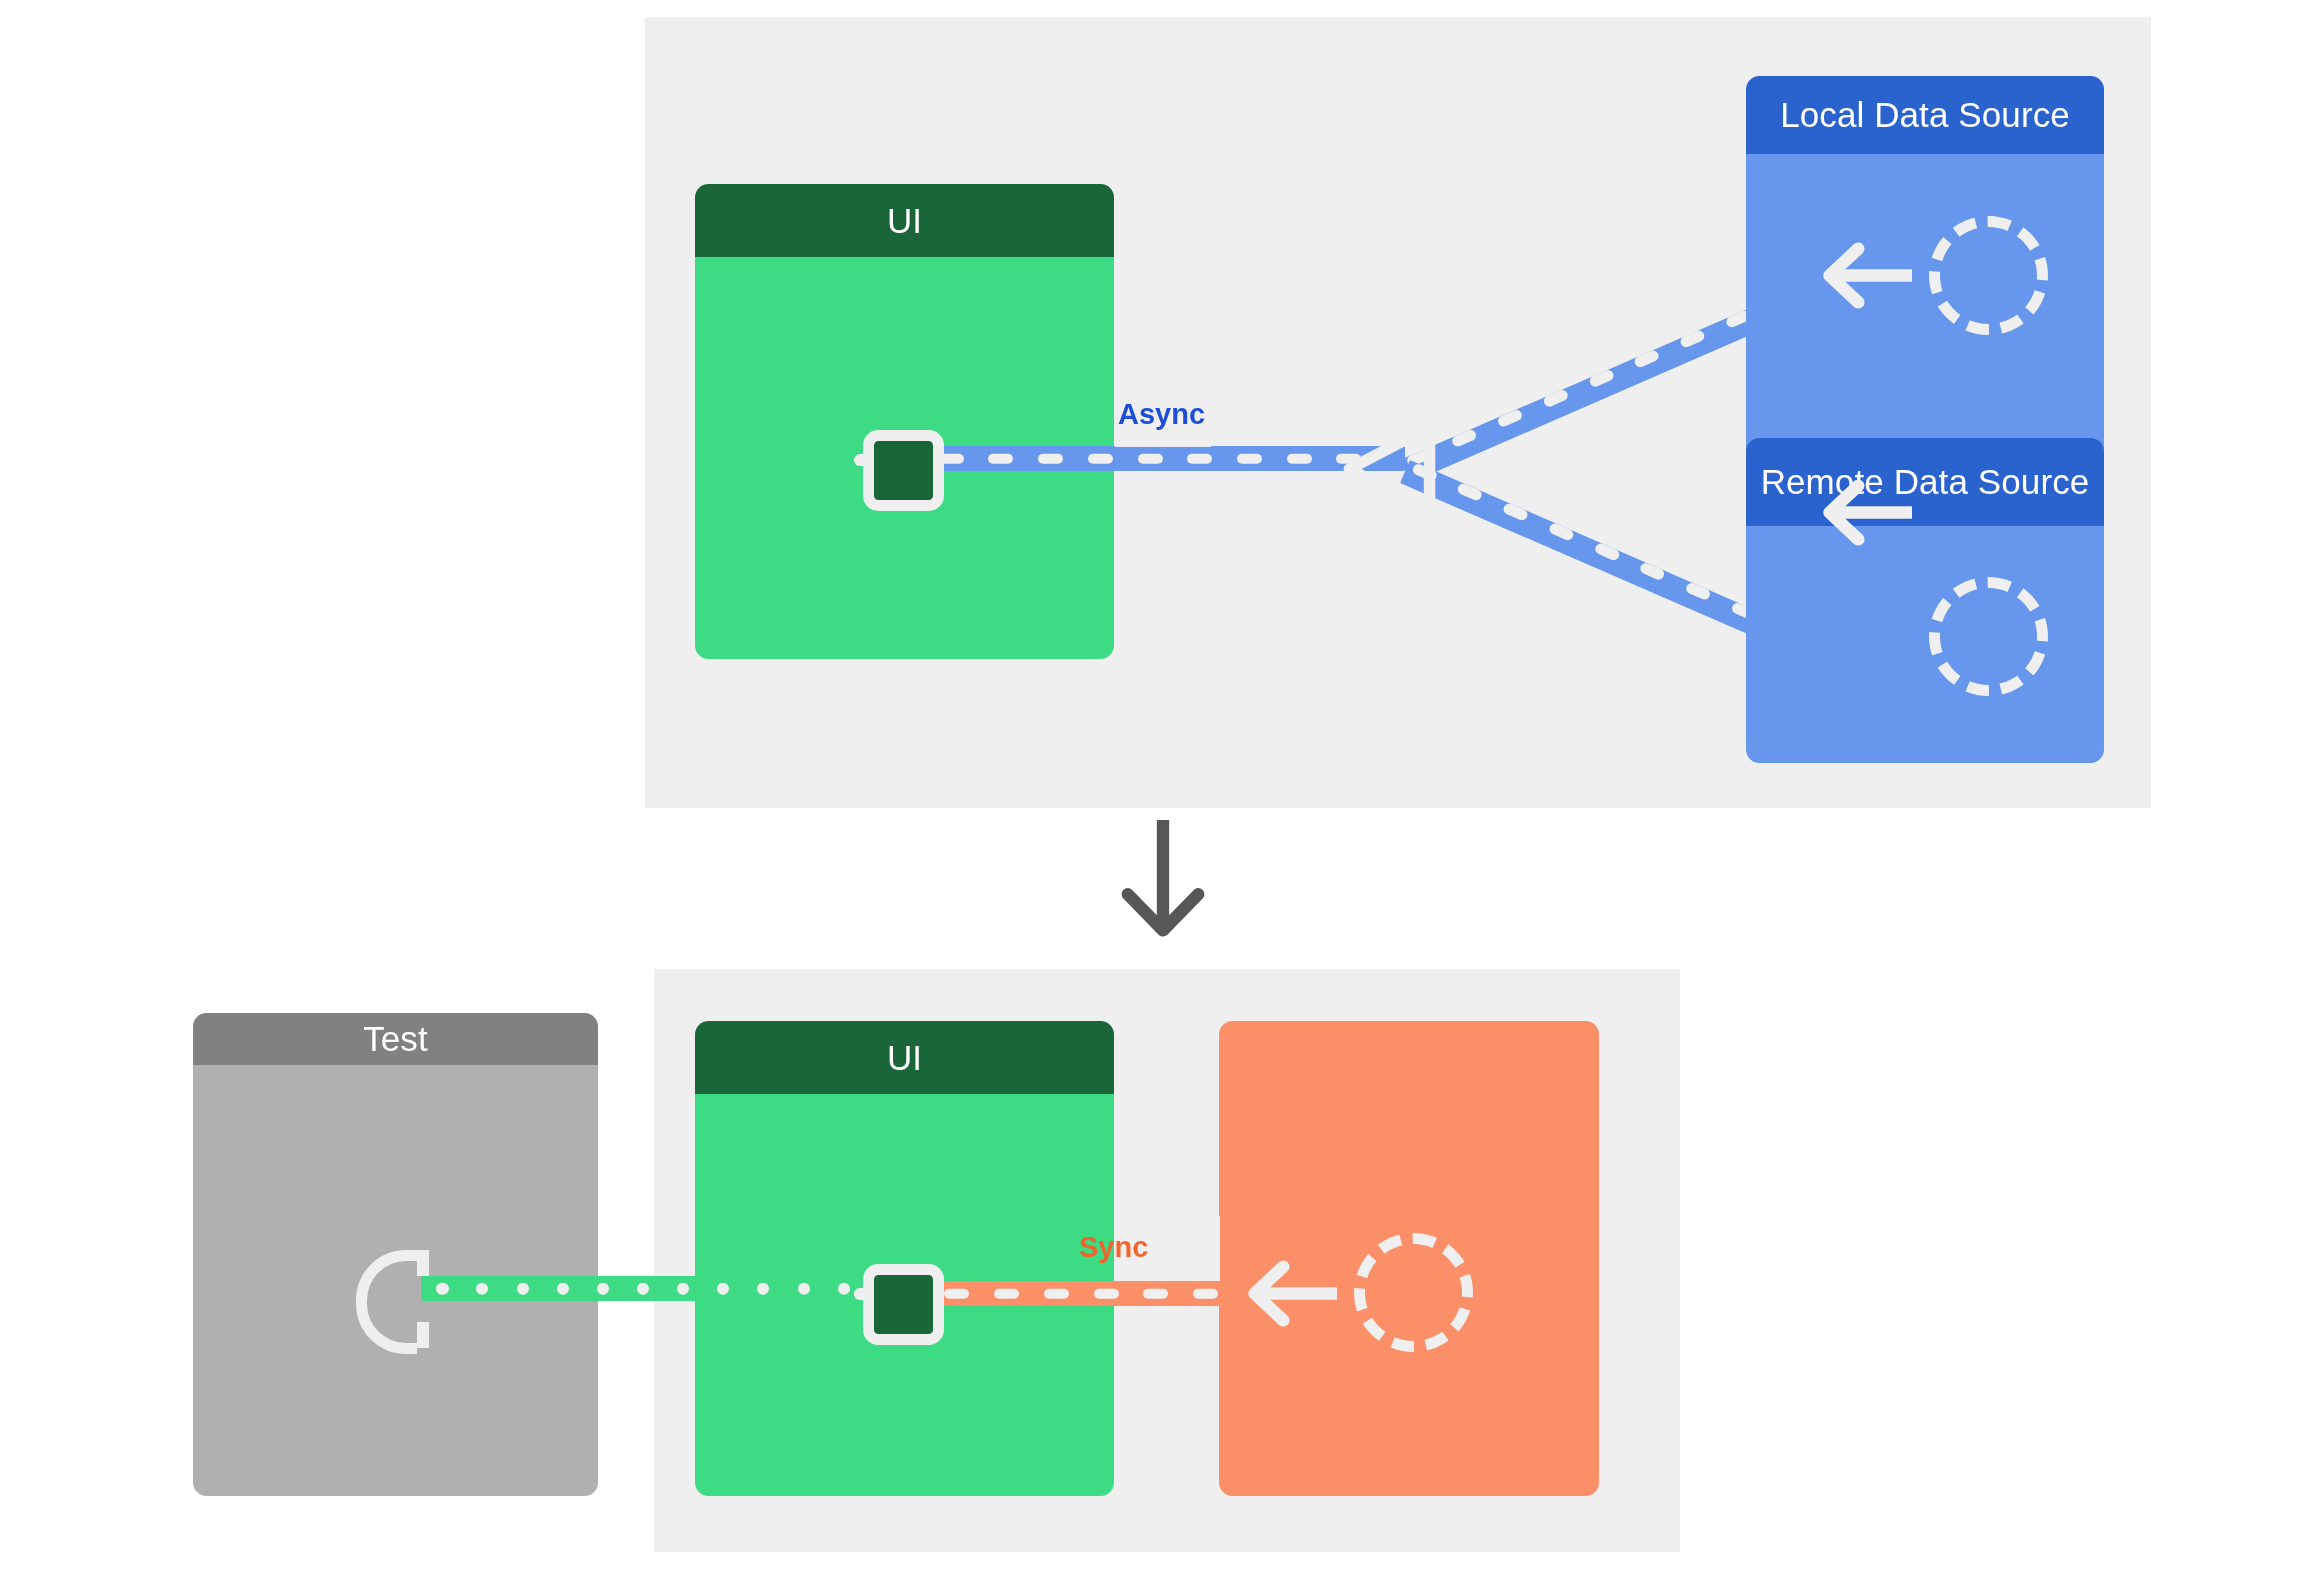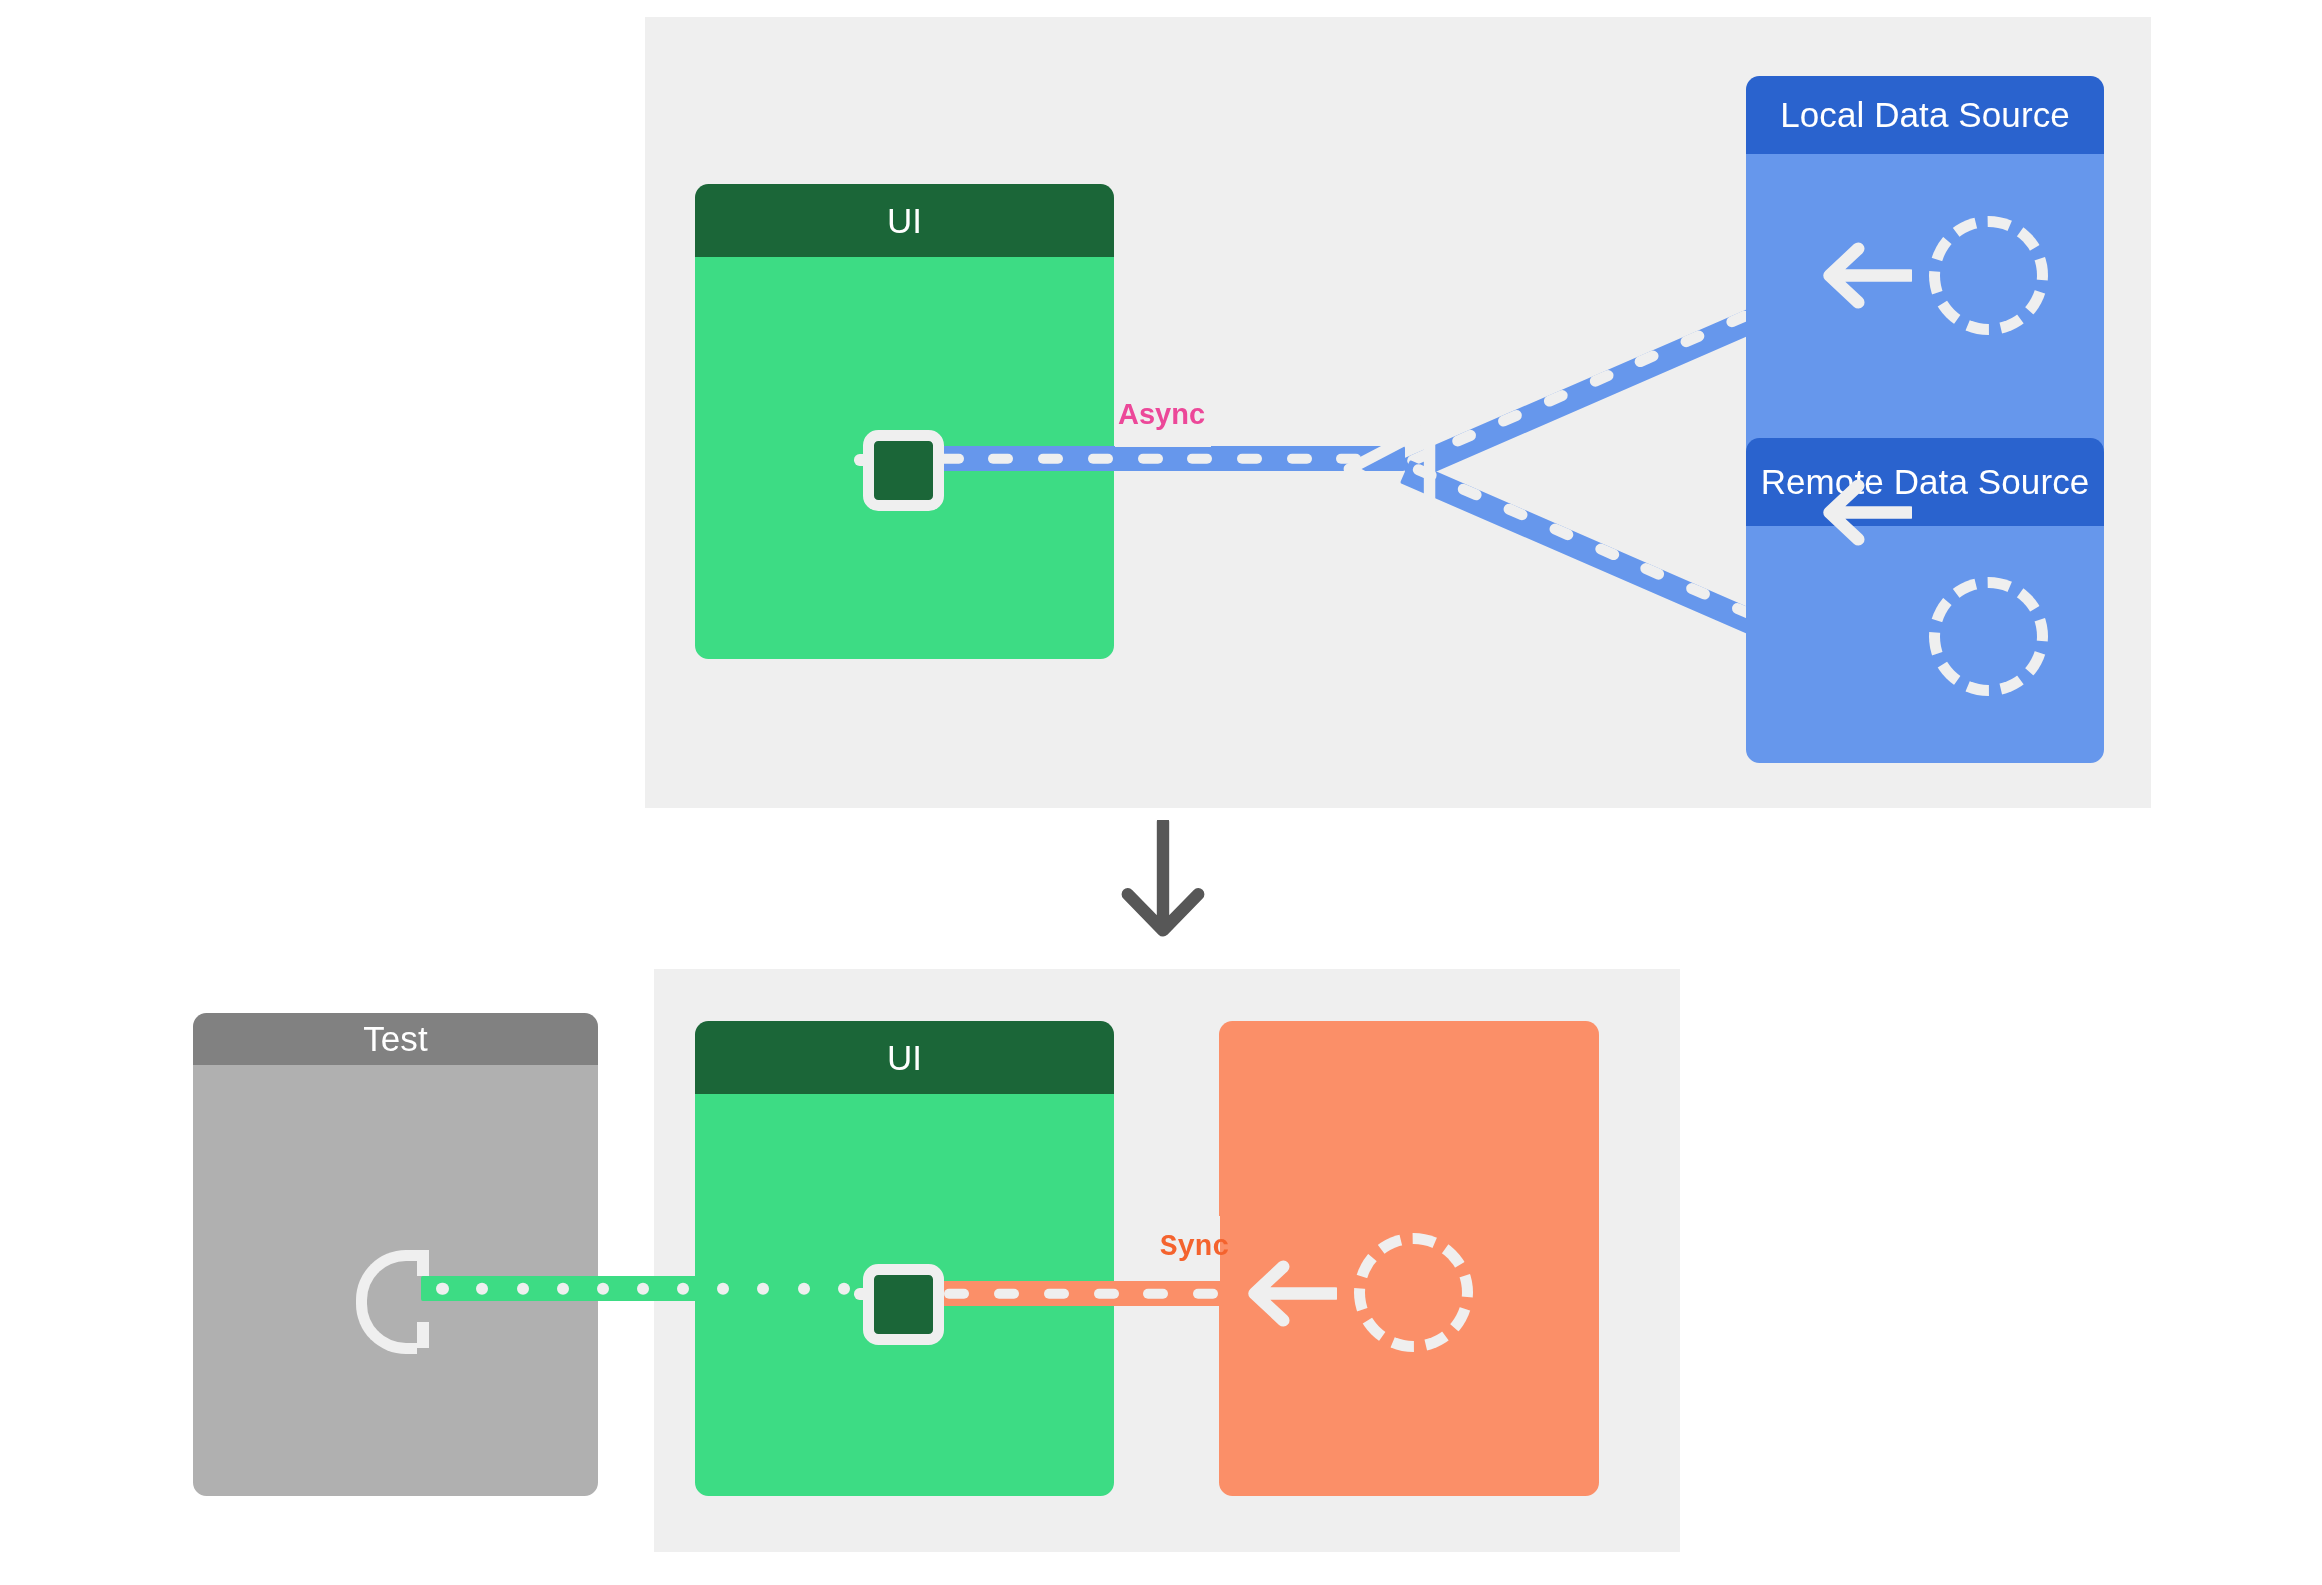--- a/index.html
+++ b/index.html
@@ -108,21 +108,21 @@
     transform-origin: left center;
   }
 
   
   .conn-label {
     position: absolute;
     font-size: 29px;
     font-weight: bold;
     white-space: nowrap;
   }
-  .label-async { color: #ec4899; text-align: center; }
+  .label-async { color: #1d4ed8; text-align: center; }
   .label-sync  { color: #f4632e; }
 
   
   .icon-abs { position: absolute; }
 
   
   .plug-square {
     position: absolute;
     width: 59px;
     height: 59px;
@@ -312,21 +312,21 @@
       <div class="dash-pill" style="left:55px;"></div>
       <div class="dash-pill" style="left:105px;"></div>
       <div class="dash-pill" style="left:155px;"></div>
       <div class="dash-pill" style="left:205px;"></div>
       <div class="dash-pill" style="left:254px;"></div>
       <div class="dash-pill" style="left:304px;"></div>
     </div>
   </div>
 
   <div style="position:absolute; left:1115px; top:1216px; width:105px; height:65px; background:#efefef;"></div>
-  <div class="conn-label label-sync" style="left:1160px; top:1231px;font-family:Liberation Mono, monospace;">Sync</div>
+  <div class="conn-label label-sync" style="left:1079px; top:1231px;">Sync</div>
 
   <div class="socket-d" style="left:356px; top:1250px;"></div>
   <div class="socket-cap" style="left:417px; top:1250px; height:26px;"></div>
   <div class="socket-cap" style="left:417px; top:1322px; height:26px;"></div>
 
   <div class="plug-nub" style="left:854px; top:1288px;"></div>
   <div class="plug-square" style="left:863px; top:1264px;"></div>
 
   <div class="icon-abs" style="left:1243px; top:1257px; width:94px; height:73px;">
     <svg width="94" height="73" viewBox="0 0 98 76" aria-hidden="true">

